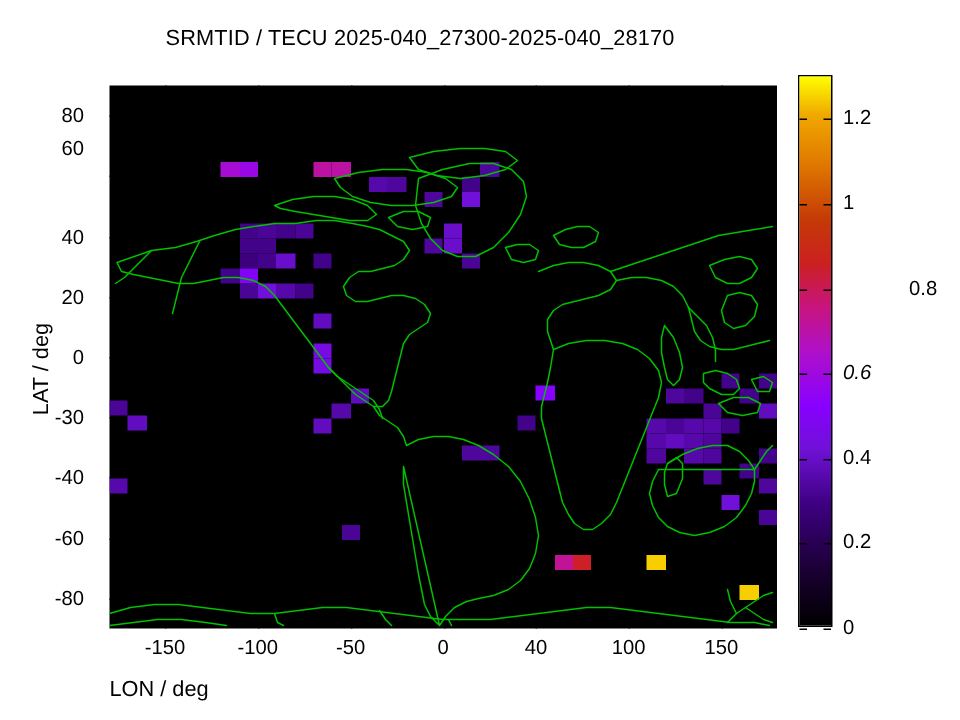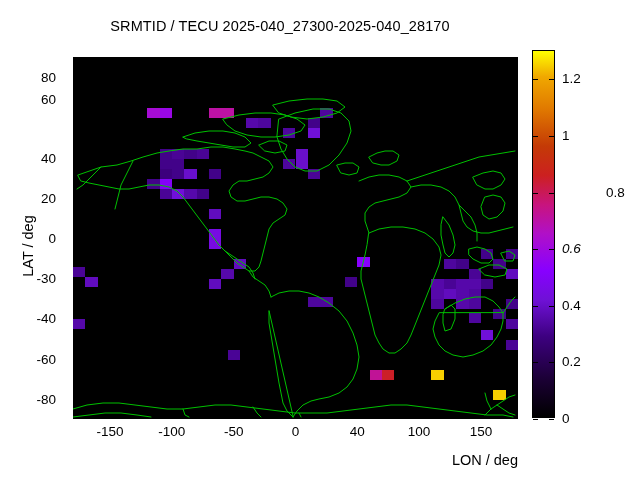--- a/index.html
+++ b/index.html
@@ -71,21 +71,21 @@
     text-align: right;
     transform: translateY(-50%);
     right: 584px;   
   }
 
   #xaxis-title {
     position: absolute;
     left: 73px;
     width: 445px;
     top: 452px;
-    text-align: right;
+    text-align: left;
     font-size: 14.5px;
   }
   #yaxis-title {
     position: absolute;
     left: -62px;
     top: 238px;
     width: 180px;
     text-align: center;
     font-size: 14.5px;
     transform: rotate(-90deg);

